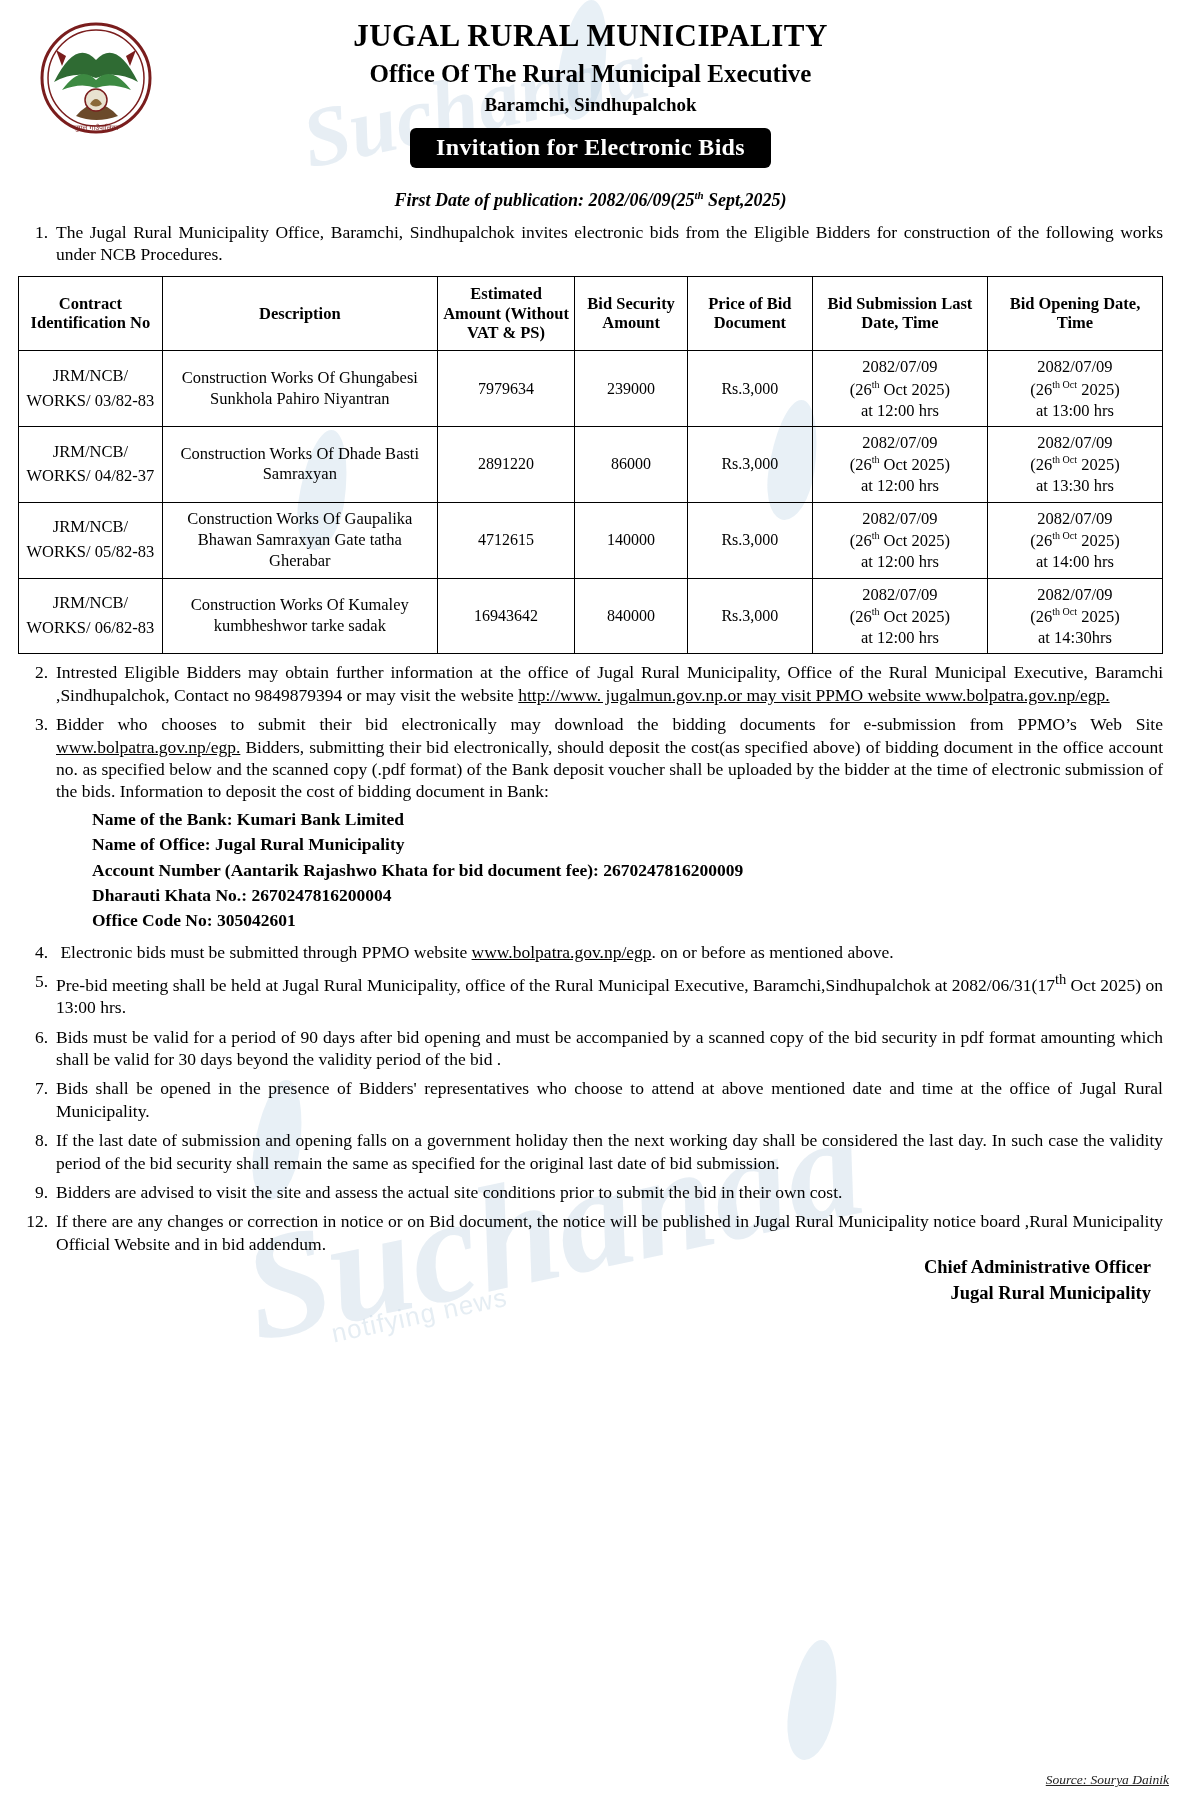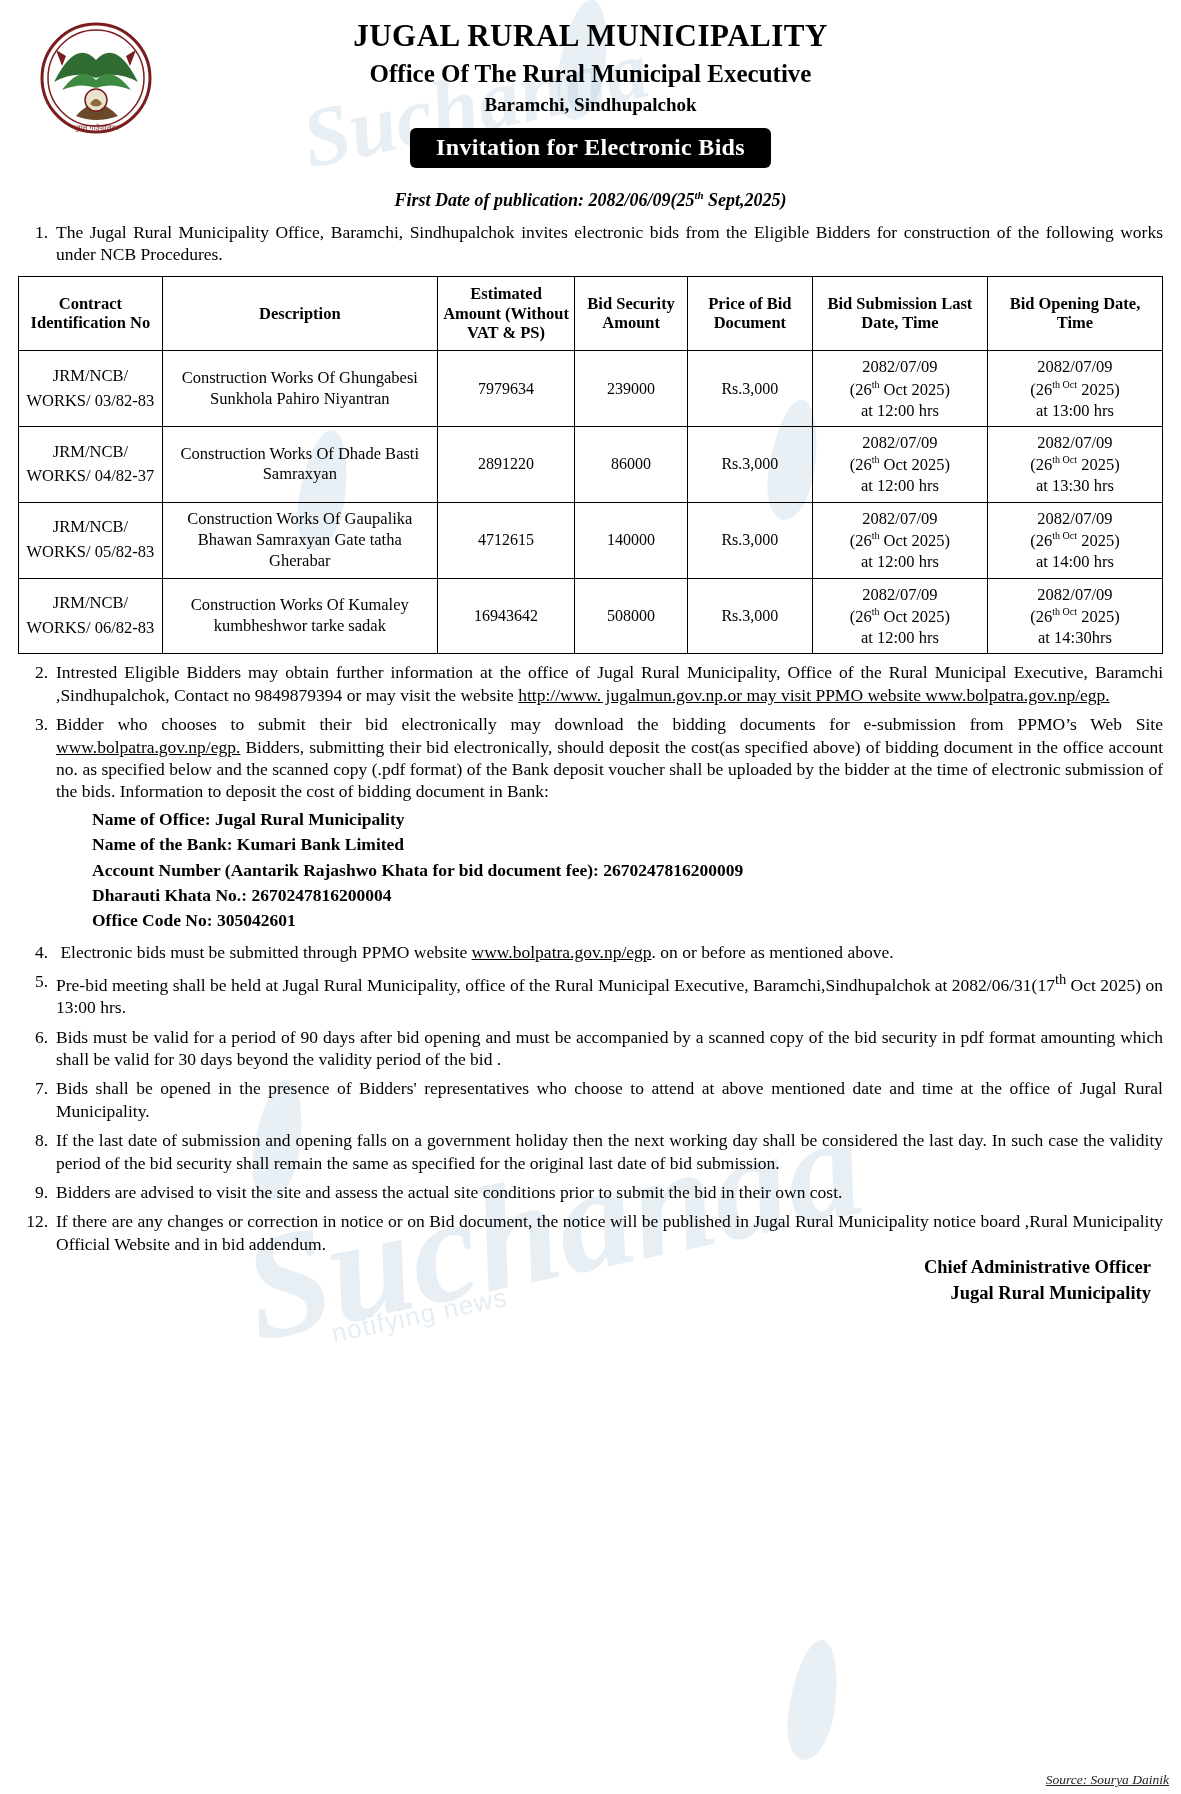--- a/index.html
+++ b/index.html
@@ -324,21 +324,21 @@
           <td class="dt">
             <span>2082/07/09</span><br>
             <span>(26</span><sup>th Oct</sup><span> 2025)</span><br>
             <span>at 14:00 hrs</span>
           </td>
         </tr>
         <tr>
           <td class="cid">JRM/NCB/ WORKS/ 06/82-83</td>
           <td class="desc">Construction Works Of Kumaley kumbheshwor tarke sadak</td>
           <td>16943642</td>
-          <td>508000</td>
+          <td>840000</td>
           <td>Rs.3,000</td>
           <td class="dt">
             <span>2082/07/09</span><br>
             <span>(26</span><sup>th</sup><span> Oct 2025)</span><br>
             <span>at 12:00 hrs</span>
           </td>
           <td class="dt">
             <span>2082/07/09</span><br>
             <span>(26</span><sup>th Oct</sup><span> 2025)</span><br>
             <span>at 14:30hrs</span>
@@ -351,22 +351,22 @@
       <div class="num">2.</div>
       <div class="body"><span>Intrested Eligible Bidders may obtain further information at the office of Jugal Rural Municipality, Office of the Rural Municipal Executive, Baramchi ,Sindhupalchok, Contact no 9849879394 or may visit the website </span><u class="link">http://www. jugalmun.gov.np.or may visit PPMO website www.bolpatra.gov.np/egp.</u></div>
     </div>
 
     <div class="para">
       <div class="num">3.</div>
       <div class="body"><span>Bidder who chooses to submit their bid electronically may download the bidding documents for e-submission from PPMO’s Web Site </span><u class="link">www.bolpatra.gov.np/egp.</u><span> Bidders, submitting their bid electronically, should deposit the cost(as specified above) of bidding document in the office account no. as specified below and the scanned copy (.pdf format) of the Bank deposit voucher shall be uploaded by the bidder at the time of electronic submission of the bids. Information to deposit the cost of bidding document in Bank:</span></div>
     </div>
 
     <div class="bank-block">
+      <div>Name of the Bank: Kumari Bank Limited</div>
       <div>Name of Office: Jugal Rural Municipality</div>
-      <div>Name of the Bank: Kumari Bank Limited</div>
       <div>Account Number (Aantarik Rajashwo Khata for bid document fee): 2670247816200009</div>
       <div>Dharauti Khata No.: 2670247816200004</div>
       <div>Office Code No: 305042601</div>
     </div>
 
     <div class="para">
       <div class="num">4.</div>
       <div class="body">&nbsp;<span>Electronic bids must be submitted through PPMO website </span><u class="link">www.bolpatra.gov.np/egp</u><span>. on or before as mentioned above.</span></div>
     </div>
 

